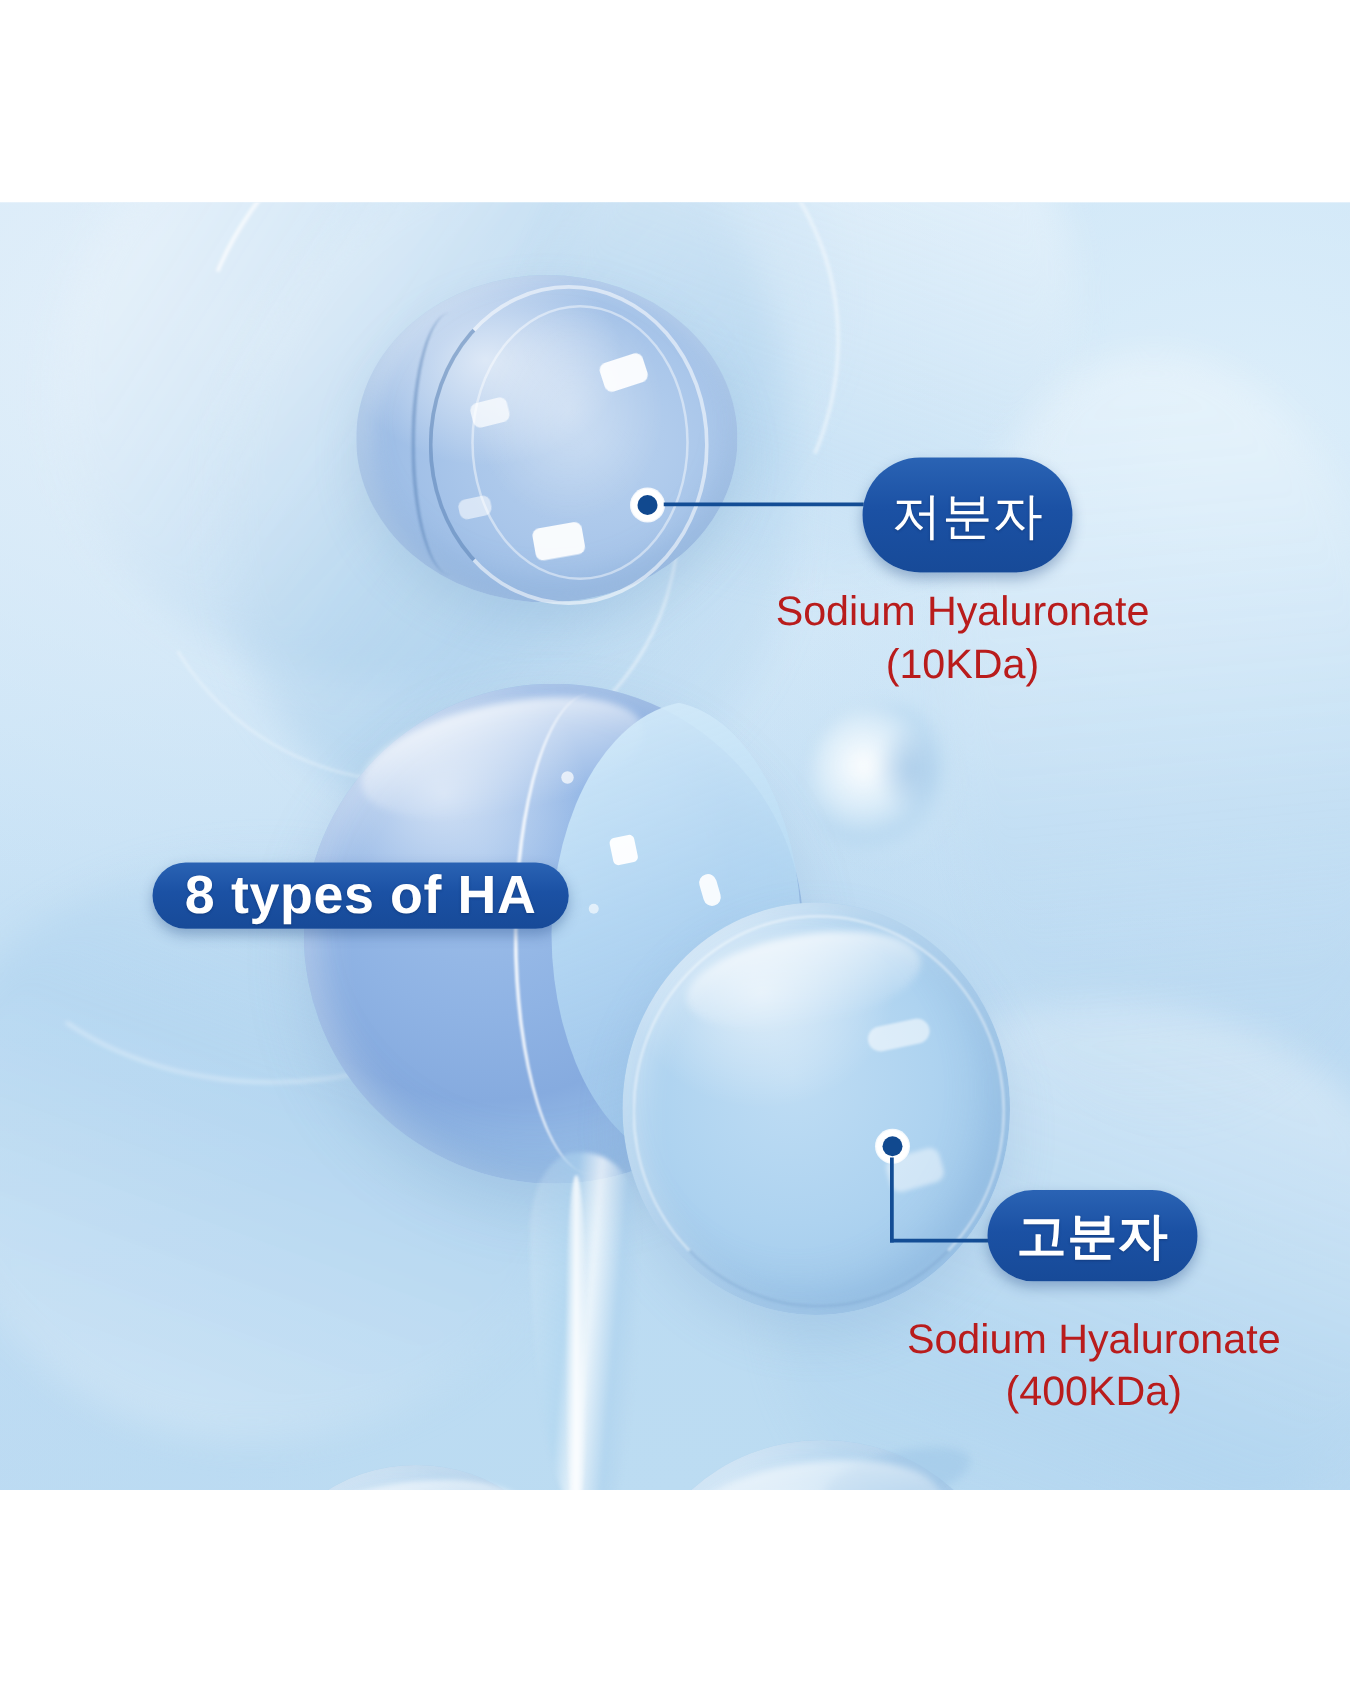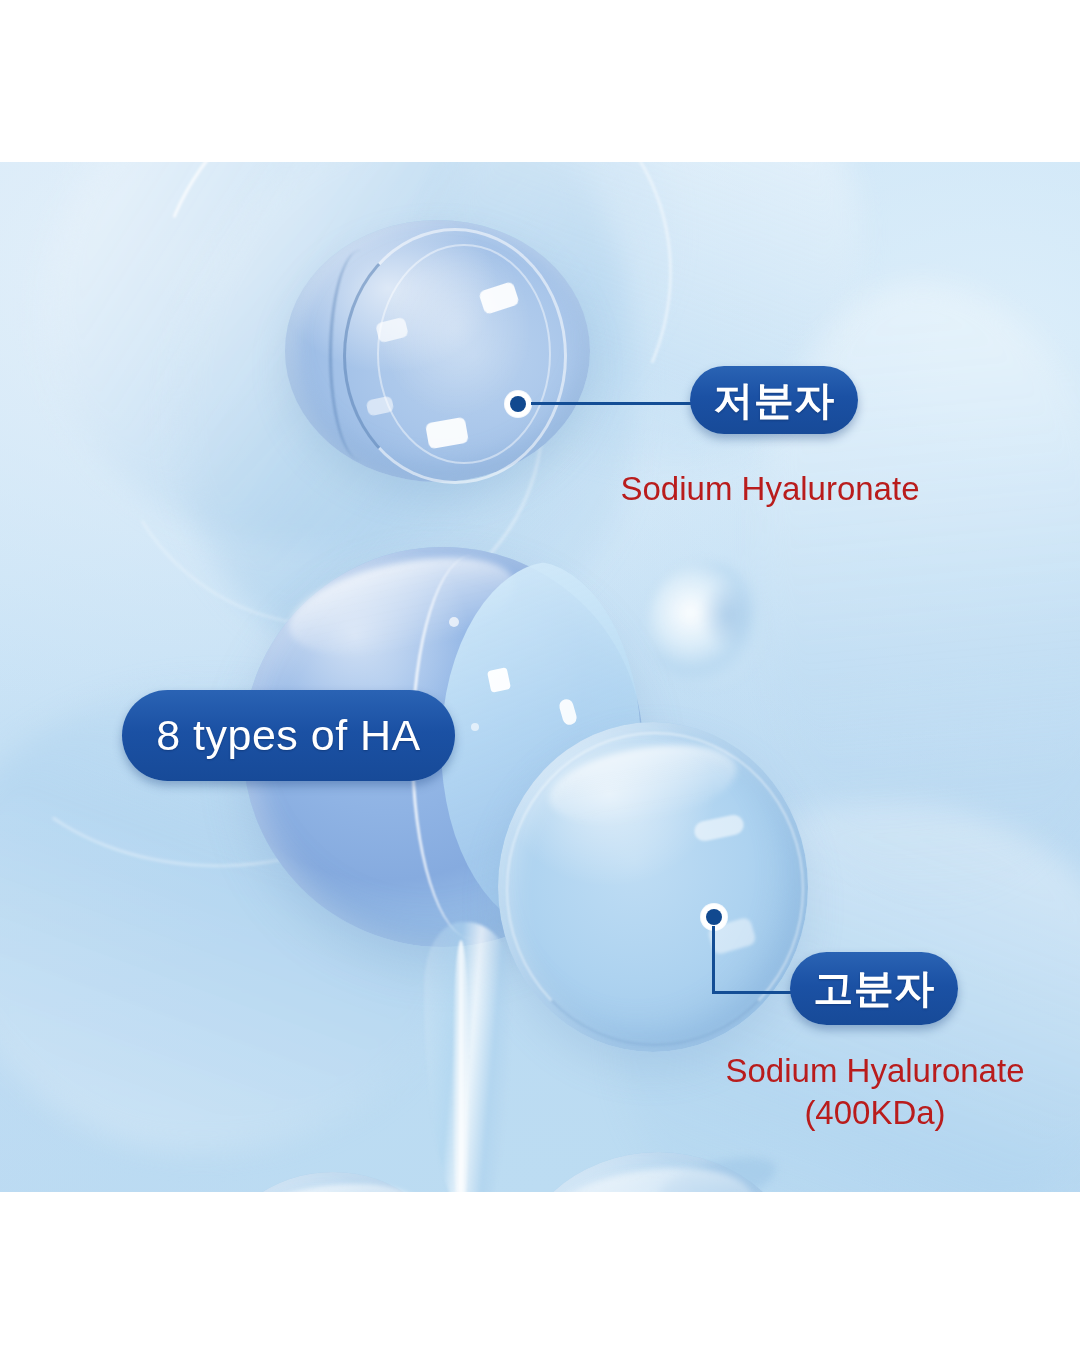--- a/index.html
+++ b/index.html
@@ -180,23 +180,23 @@
   .lead{position:absolute;background:#134d95;}
 
   .pill{
     position:absolute;display:flex;align-items:center;justify-content:center;
     background:linear-gradient(180deg,#2a63b4 0%,#1b51a4 45%,#174a98 100%);
     border-radius:999px;color:#ffffff;
     box-shadow:0 5px 10px rgba(30,70,130,.35);
     text-shadow:0 1px 2px rgba(10,40,90,.45);
     letter-spacing:.5px;
   }
-  #pill-low{left:690px;top:366px;width:168px;height:68px;font-size:40px;font-weight:700;}
+  #pill-low{left:690px;top:366px;width:168px;height:92px;font-size:40px;font-weight:400;}
   #pill-high{left:790px;top:952px;width:168px;height:73px;font-size:40px;font-weight:700;}
-  #pill-types{left:122px;top:690px;width:333px;height:91px;font-size:43px;font-weight:400;}
+  #pill-types{left:122px;top:690px;width:333px;height:53px;font-size:43px;font-weight:700;}
 
   .caption{position:absolute;text-align:center;color:#b91c1c;font-size:33px;line-height:42px;
            font-weight:400;white-space:nowrap;}
   #cap-low{left:470px;top:468px;width:600px;}
   #cap-high{left:575px;top:1050px;width:600px;}
 </style>
 </head>
 <body>
 
 <div id="photo">
@@ -257,20 +257,21 @@
   </div>
 </div>
 
 <div class="dot" style="left:505px;top:391px;"></div>
 <div class="lead" style="left:531px;top:402px;width:160px;height:3px;"></div>
 
 <div class="pill" id="pill-low">저분자</div>
 
 <div class="caption" id="cap-low">
   <div>Sodium Hyaluronate</div>
+  <div>(10KDa)</div>
 </div>
 
 <div class="dot" style="left:701px;top:904px;"></div>
 <div class="lead" style="left:712px;top:926px;width:3px;height:68px;"></div>
 <div class="lead" style="left:712px;top:991px;width:82px;height:3px;"></div>
 
 <div class="pill" id="pill-high">고분자</div>
 
 <div class="caption" id="cap-high">
   <div>Sodium Hyaluronate</div>

